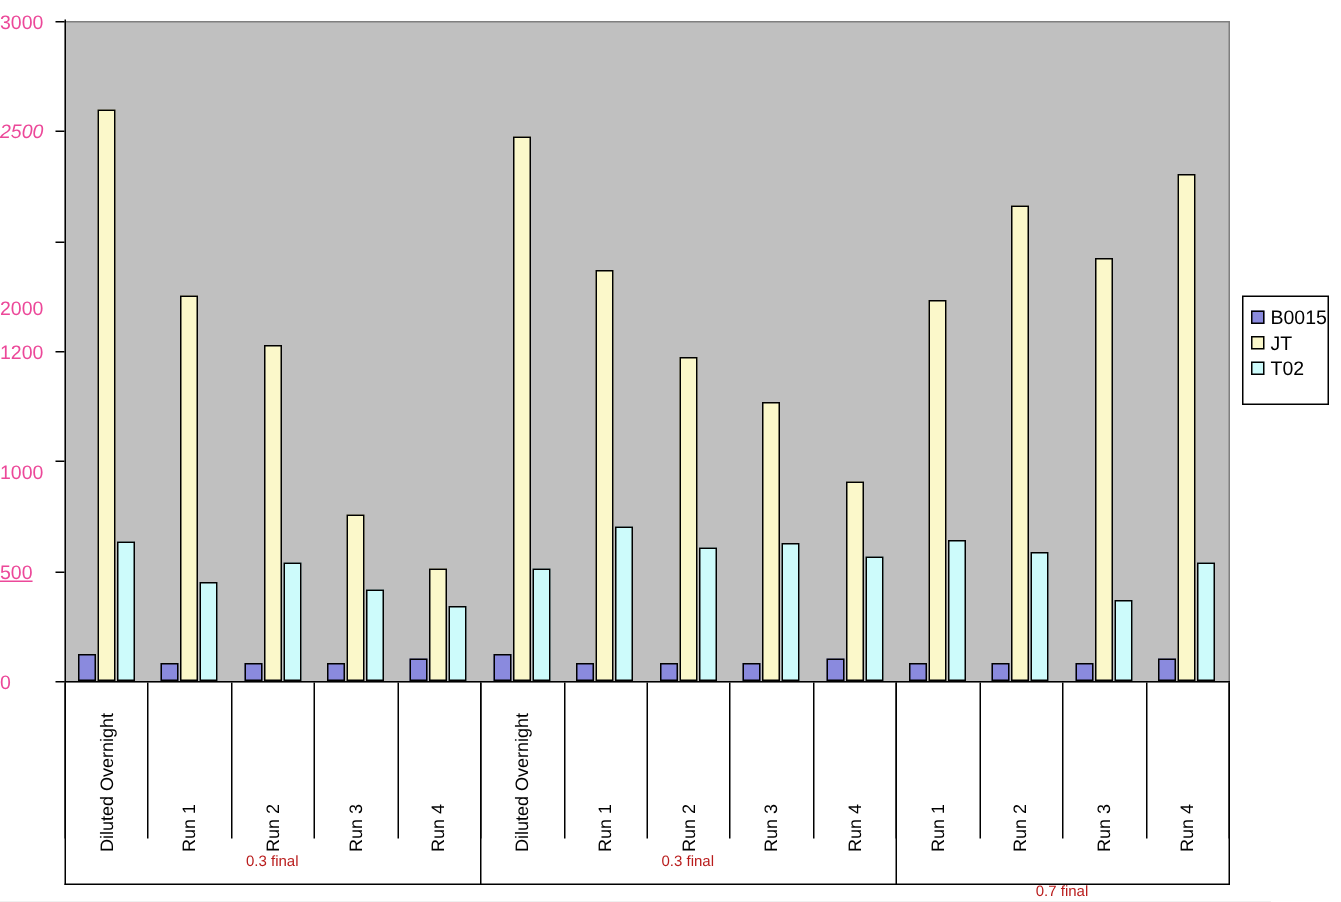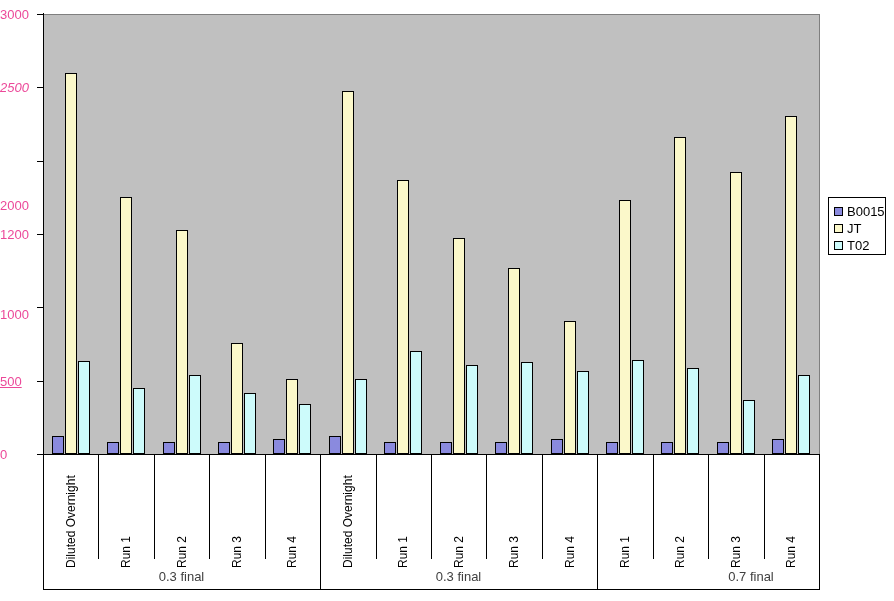--- a/index.html
+++ b/index.html
@@ -102,22 +102,22 @@
   }
 
   
   .group-sep {
     position: absolute;
     width: 1px;
     background: #000000;
   }
   .group-label {
     position: absolute;
-    font-size: 13px;
-    color: #404040;
+    font-size: 10px;
+    color: #b91c1c;
     text-align: center;
     white-space: nowrap;
     line-height: 1;
   }
   #group-baseline {
     position: absolute;
     left: 43px;
     top: 589px;
     width: 777px;
     height: 1px;
@@ -125,21 +125,21 @@
   }
 
   
   #legend {
     position: absolute;
     left: 828px;
     top: 197px;
     width: 58px;
     border: 1px solid #000000;
     background: #ffffff;
-    padding: 5px 4px 0 5px;
+    padding: 5px 4px 15px 5px;
     box-sizing: border-box;
   }
   .legend-row {
     display: flex;
     align-items: center;
     height: 17px;
   }
   .legend-swatch {
     width: 9px;
     height: 9px;
@@ -259,21 +259,21 @@
       <div class="cat-label" style="left: 742px; top: 0px; transform: translateY(556px) rotate(-90deg);">Run 3</div>
       <div class="cat-label" style="left: 797px; top: 0px; transform: translateY(556px) rotate(-90deg);">Run 4</div>
     </div>
   <div id="group-layer">
       <div class="group-sep" style="left: 43px; top: 455px; height: 135px;"></div>
       <div class="group-sep" style="left: 320px; top: 455px; height: 135px;"></div>
       <div class="group-label" style="left: 43px; width: 277px; top: 570px;">0.3 final</div>
       <div class="group-sep" style="left: 597px; top: 455px; height: 135px;"></div>
       <div class="group-label" style="left: 320px; width: 277px; top: 570px;">0.3 final</div>
       <div class="group-sep" style="left: 819px; top: 455px; height: 135px;"></div>
-      <div class="group-label" style="left: 597px; width: 222px; top: 570px; margin-left: 43px;">0.7 final</div>
+      <div class="group-label" style="left: 597px; width: 222px; top: 590px;">0.7 final</div>
     </div>
   <div id="group-baseline"></div>
 
   <div id="legend">
       <div class="legend-row">
         <span class="legend-swatch s0"></span>
         <span class="legend-text">B0015</span>
       </div>
       <div class="legend-row">
         <span class="legend-swatch s1"></span>

